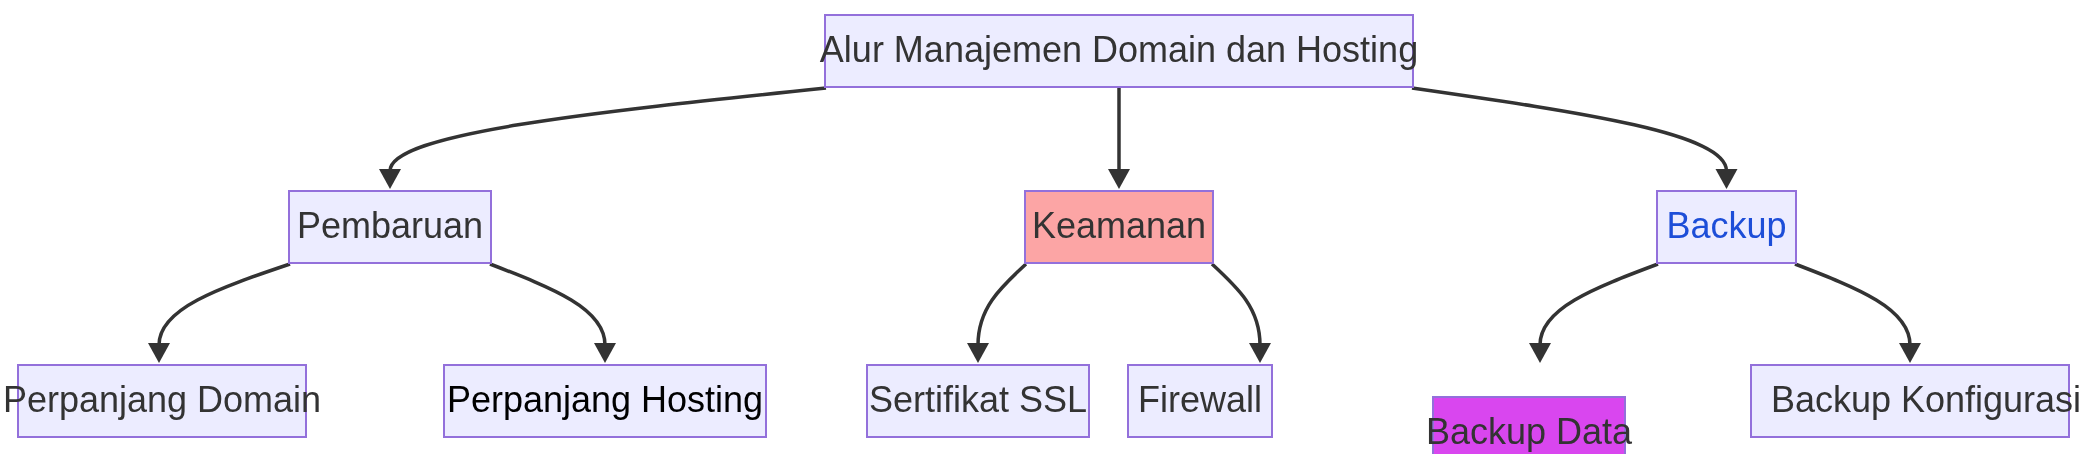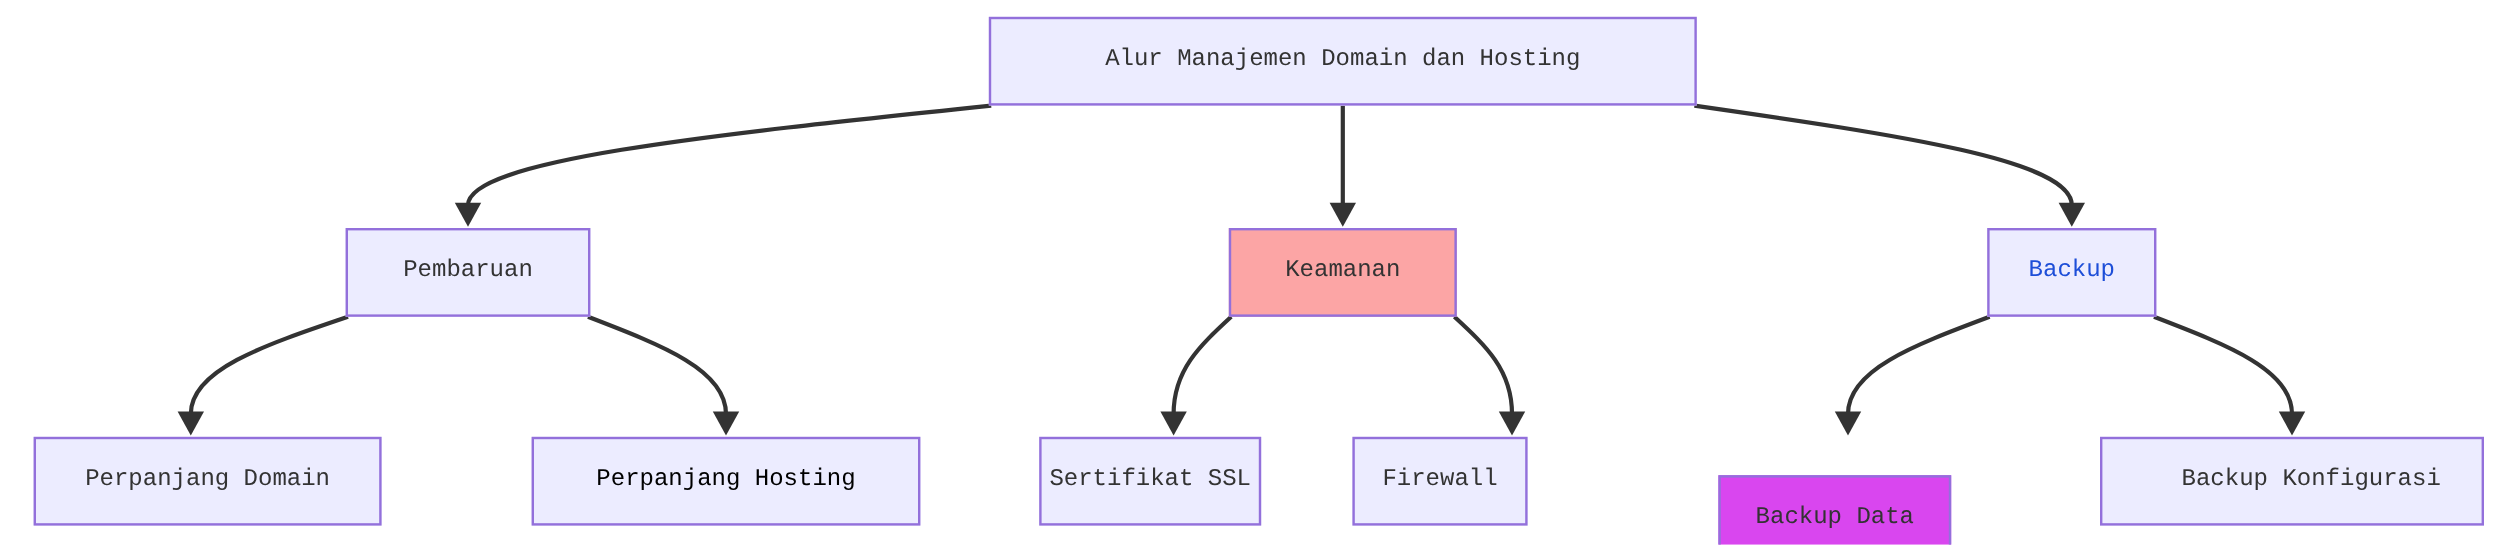--- a/index.html
+++ b/index.html
@@ -30,26 +30,25 @@
   .node {
     position: absolute;
     box-sizing: border-box;
     display: flex;
     align-items: center;
     justify-content: center;
     background: #ECECFF;
     border: 2.5px solid #9370DB;
   }
   .node-label {
-    font-size: 20px;
+    font-size: 36px;
     color: #333333;
     white-space: nowrap;
     line-height: 1;
     padding-bottom: 2px;
-    font-family: Liberation Mono, monospace;
   }
 </style>
 </head>
 <body>
 
 <div class="canvas">
   <svg class="edges-layer" viewBox="0 0 2084 454" xmlns="http://www.w3.org/2000/svg">
       <path d="M 826 88 C 586.2 112.9, 390 133.65, 390 171" fill="none" stroke="#333333" stroke-width="3.5"></path>
       <polygon points="379,169 401,169 390,189" fill="#333333"></polygon>
       <path d="M 1119 88 L 1119 171" fill="none" stroke="#333333" stroke-width="3.5"></path>
@@ -75,27 +74,27 @@
       </div>
       <div class="node" style="left: 288px; top: 190px; width: 204px; height: 74px; background: rgb(236, 236, 255); border-color: rgb(147, 112, 219); justify-content: center;">
         <span class="node-label" style="color: rgb(51, 51, 51);">Pembaruan</span>
       </div>
       <div class="node" style="left: 1024px; top: 190px; width: 190px; height: 74px; background: #fca5a5; border-color: rgb(147, 112, 219);">
         <span class="node-label" style="color: rgb(51, 51, 51);">Keamanan</span>
       </div>
       <div class="node" style="left: 1656px; top: 190px; width: 141px; height: 74px; background: rgb(236, 236, 255); border-color: rgb(147, 112, 219);">
         <span class="node-label" style="color: #1d4ed8;">Backup</span>
       </div>
-      <div class="node" style="left: 12px; top: 364px; width: 290px; height: 74px; background: rgb(236, 236, 255); border-color: rgb(147, 112, 219); margin-left: 16px;">
+      <div class="node" style="left: 1px; top: 364px; width: 290px; height: 74px; background: rgb(236, 236, 255); border-color: rgb(147, 112, 219); margin-left: 16px;">
         <span class="node-label" style="color: rgb(51, 51, 51);">Perpanjang Domain</span>
       </div>
       <div class="node" style="left: 443px; top: 364px; width: 324px; height: 74px; background: rgb(236, 236, 255); border-color: rgb(147, 112, 219);">
         <span class="node-label" style="color: #000000;">Perpanjang Hosting</span>
       </div>
-      <div class="node" style="left: 866px; top: 364px; width: 185px; height: 74px; background: rgb(236, 236, 255); border-color: rgb(147, 112, 219);">
+      <div class="node" style="left: 866px; top: 364px; width: 224px; height: 74px; background: rgb(236, 236, 255); border-color: rgb(147, 112, 219);">
         <span class="node-label" style="color: rgb(51, 51, 51);">Sertifikat SSL</span>
       </div>
       <div class="node" style="left: 1127px; top: 364px; width: 146px; height: 74px; background: rgb(236, 236, 255); border-color: rgb(147, 112, 219);">
         <span class="node-label" style="color: rgb(51, 51, 51);">Firewall</span>
       </div>
       <div class="node" style="left: 1432px; top: 364px; width: 194px; height: 74px; background: #d946ef; border-color: rgb(147, 112, 219); margin-top: 32px;">
         <span class="node-label" style="color: rgb(51, 51, 51);">Backup Data</span>
       </div>
       <div class="node" style="left: 1750px; top: 364px; width: 320px; height: 74px; background: rgb(236, 236, 255); border-color: rgb(147, 112, 219); padding-left: 32px;">
         <span class="node-label" style="color: rgb(51, 51, 51);">Backup Konfigurasi</span>

